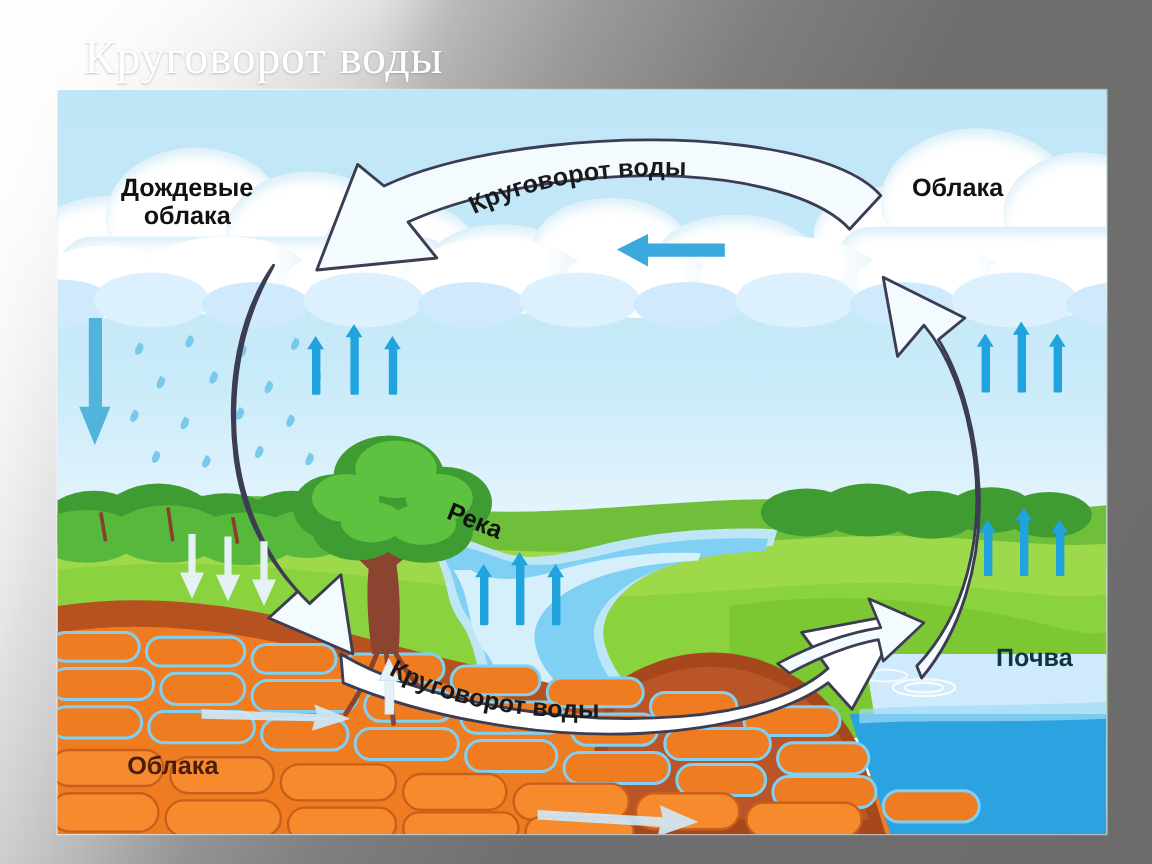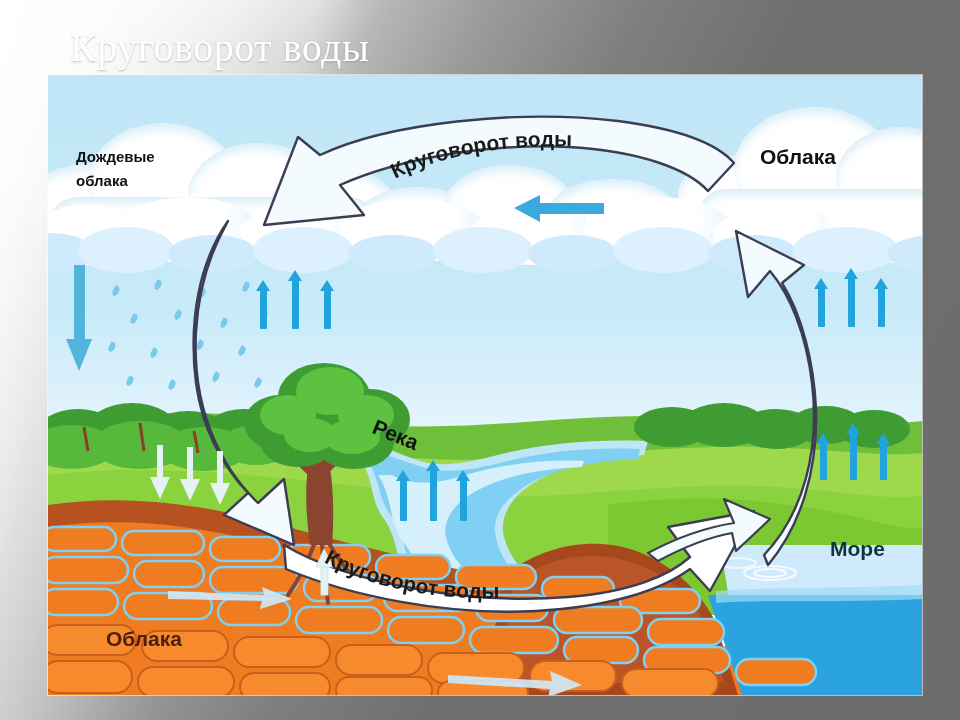--- a/index.html
+++ b/index.html
@@ -357,26 +357,26 @@
     <svg viewBox="0 0 340 70" style="width:340px;height:70px;overflow:visible;">
       <defs>
           <path id="arcBot" d="M6,10 C90,64 240,66 330,24"></path>
         </defs>
       <text font-family="Liberation Sans, sans-serif" font-size="21" font-weight="700" fill="#1a1a1a">
         <textPath href="#arcBot" startOffset="4%">Круговорот воды</textPath>
       </text>
     </svg>
   </div>
 
-  <div class="lbl" style="left:28px;top:70px;font-size:15px;line-height:24px;width:160px;">
+  <div class="lbl" style="left:28px;top:70px;font-size:21px;line-height:24px;text-align:center;width:160px;">
     <div>Дождевые</div>
     <div>облака</div>
   </div>
 
   <div class="lbl" style="left:712px;top:70px;font-size:21px;">Облака</div>
 
   <div class="lbl" style="left:330px;top:340px;font-size:21px;transform:rotate(22deg);transform-origin:left top;">Река</div>
 
-  <div class="lbl" style="left:782px;top:462px;font-size:21px;color:#12343f;">Море</div>
+  <div class="lbl" style="left:782px;top:462px;font-size:21px;color:#12343f;">Почва</div>
 
   <div class="lbl" style="left:58px;top:552px;font-size:21px;color:#4a1d0c;">Облака</div>
 
 </div>
 
 </body></html>

